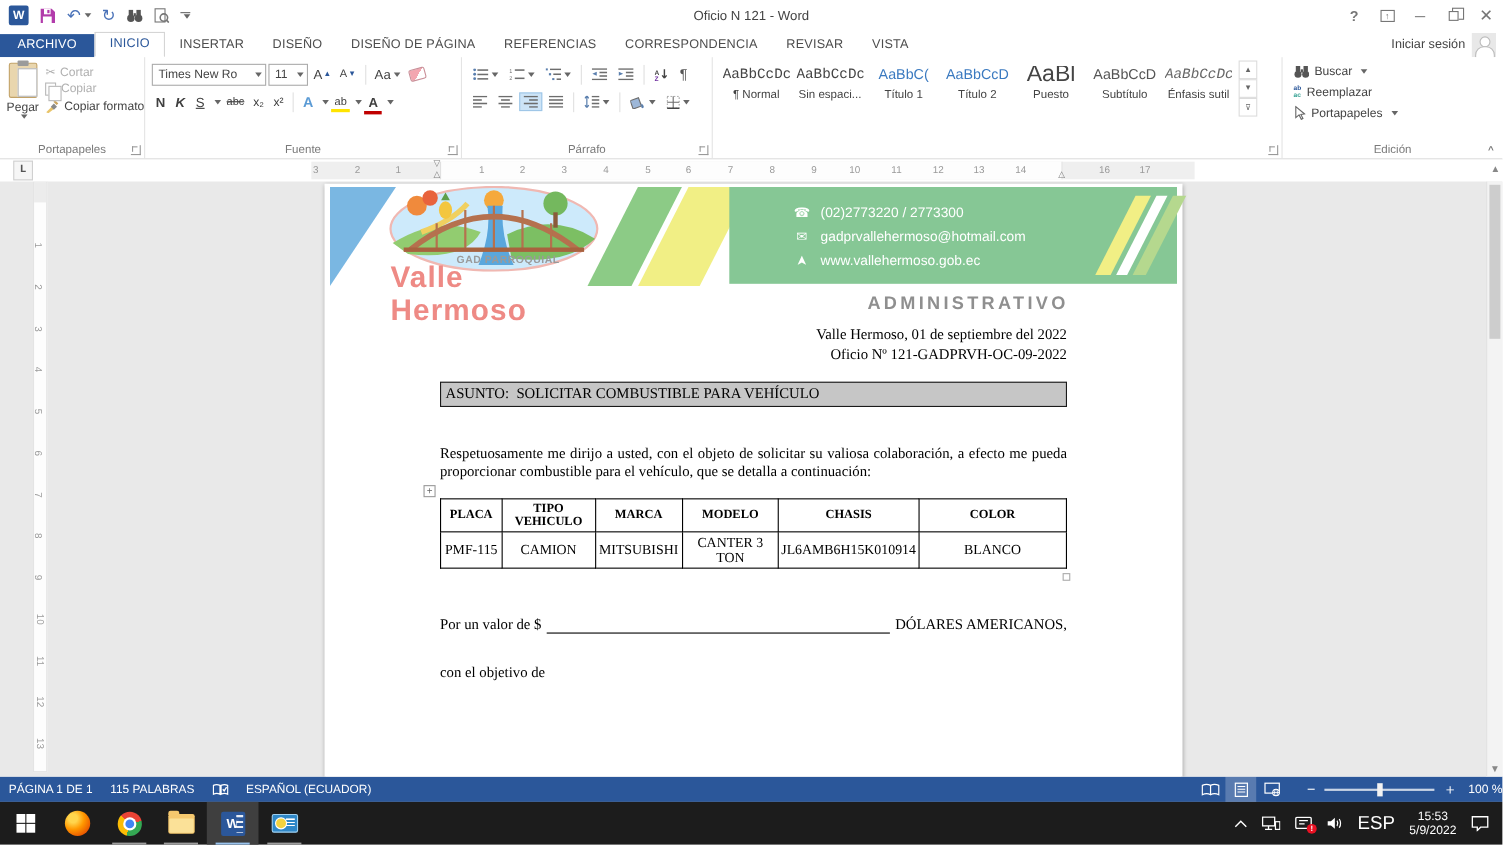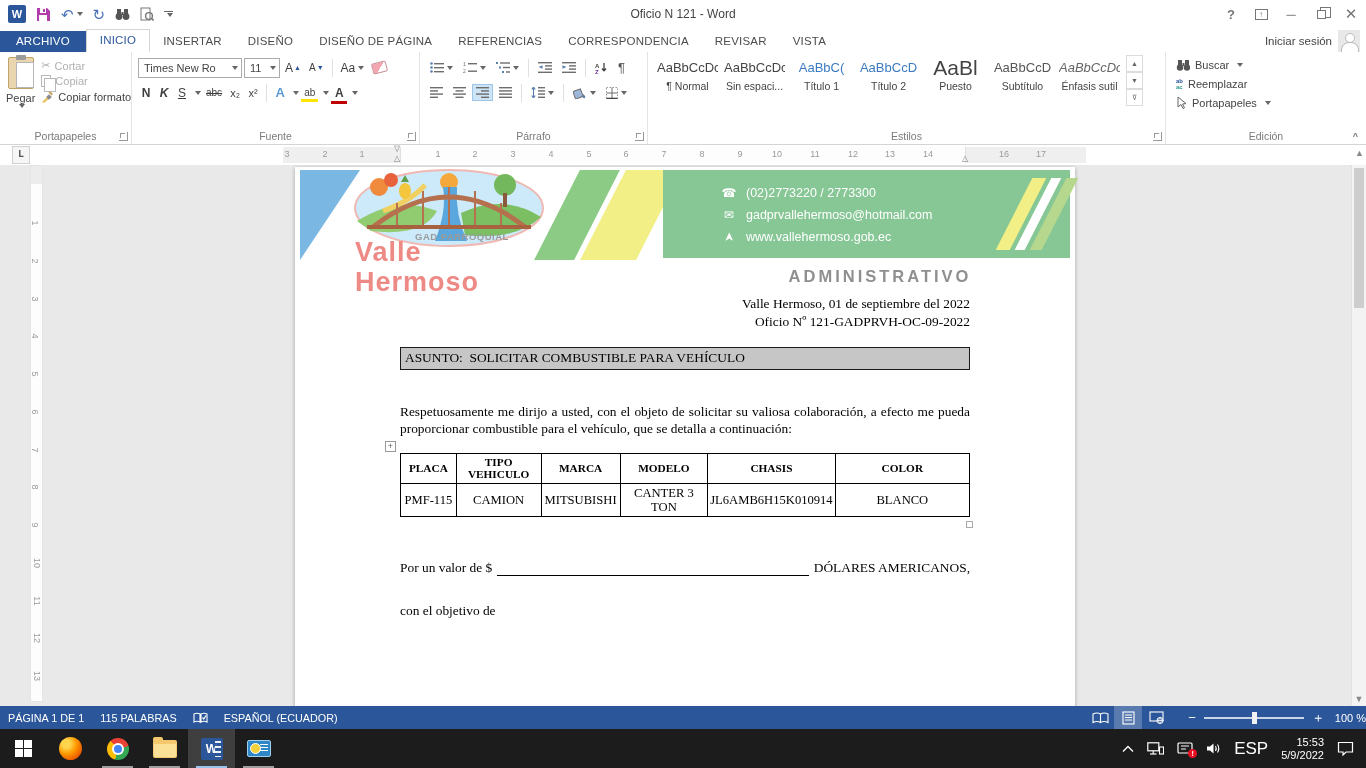--- a/index.html
+++ b/index.html
@@ -59,21 +59,21 @@
   .blueA{color:#5b9bd5;font-weight:bold;font-size:13px}
   .eraser{width:15px;height:11px;background:linear-gradient(135deg,#f3a6b0 55%,#fff 55%);border:1px solid #c98f98;border-radius:2px;transform:rotate(-15deg)}
   .sup7{font-size:7px;color:#2b579a;margin-left:1px}
   .g-para{width:228px}
   .pbtn{padding:2px 3px;display:flex;align-items:center;border:1px solid transparent}
   .pbtn.on{background:#cde4f7;border:1px solid #9fc6e7}
   .vsep{width:1px;height:18px;background:#e0e0e0;margin:0 3px}
   .g-styles{width:518px}
   .sgal{display:flex;align-items:stretch}
   .sitem{width:67px;padding:4px 2px 2px;text-align:center;border:1px solid transparent}
-  .sitem .samp{font-family:Liberation Sans, sans-serif;font-size:13px;line-height:16px;white-space:nowrap;overflow:hidden}
+  .sitem .samp{font-family:Liberation Mono, monospace;font-size:13px;line-height:16px;white-space:nowrap;overflow:hidden}
   .sitem .slbl{font-size:10.5px;color:#444;margin-top:4px;white-space:nowrap;overflow:hidden}
   .samp.h1,.samp.h2{color:#3b7ac0;font-family:"Liberation Sans",sans-serif}
   .samp.tit{font-size:21px;line-height:16px;font-family:"Liberation Sans",sans-serif}
   .samp.sub{color:#555;font-family:"Liberation Sans",sans-serif}
   .samp.emf{font-style:italic;color:#666}
   .scol{display:flex;flex-direction:column;margin-left:3px}
   .scol span{width:17px;height:17px;border:1px solid #dcdcdc;font-size:7px;color:#666;display:flex;align-items:center;justify-content:center}
   .g-edit{flex:1;border-right:none;padding-left:10px}
   .erow{display:flex;align-items:center;gap:5px;height:19px;font-size:11px;white-space:nowrap}
   .collapse{position:absolute;right:8px;bottom:3px;font:bold 9px sans-serif;color:#777}
@@ -163,21 +163,21 @@
   .fold{width:24px;height:18px;background:#f5c86e;border-radius:2px;position:relative}
   .fold::before{content:"";position:absolute;left:0;top:-3px;width:10px;height:4px;background:#f5c86e;border-radius:2px 2px 0 0}
   .fold::after{content:"";position:absolute;left:1px;top:4px;right:1px;bottom:1px;background:#fbe198;border-radius:1px}
   .wicon{width:22px;height:22px;background:#2b579a;border-radius:2px;color:#fff;font:bold 12px/22px "Liberation Sans",sans-serif;text-align:center;position:relative}
   .wicon::after{content:"";position:absolute;right:2px;top:3px;width:6px;height:16px;background:linear-gradient(#fff 0 0) top/6px 2px no-repeat,repeating-linear-gradient(#fff 0 2px,#2b579a 2px 5px);opacity:.9}
   .sysic{width:24px;height:17px;background:#2f87c7;border:1px solid #9fd0ef;border-radius:2px;position:relative}
   .sysic::before{content:"";position:absolute;left:2px;top:2px;width:9px;height:9px;border-radius:50%;background:#f3d23e;border:1px solid #fff}
   .sysic::after{content:"";position:absolute;right:2px;top:3px;width:8px;height:7px;background:repeating-linear-gradient(#fff 0 1px,transparent 1px 3px)}
   .tray{margin-left:auto;display:flex;align-items:center;gap:13px;padding-right:12px;color:#fff}
   .trayic{display:flex;align-items:center;justify-content:center}
-  .clock{text-align:right;font-size:11px;line-height:13px}
+  .clock{text-align:center;font-size:11px;line-height:13px}
   .badge{position:relative}
   .badge::after{content:"!";position:absolute;right:-4px;bottom:-3px;width:9px;height:9px;border-radius:50%;background:#e81123;color:#fff;font:bold 7px/9px sans-serif;text-align:center}
 </style>
 </head>
 <body>
 
 <div class="app">
 
   <div class="tb">
     <div class="qat">
@@ -504,21 +504,20 @@
         <div class="sitem">
             <div class="samp emf">AaBbCcDc</div>
             <div class="slbl">Énfasis sutil</div>
           </div>
         <div class="scol">
           <span>▲</span>
           <span>▼</span>
           <span>⊽</span>
         </div>
       </div>
-      <span class="glabel">Estilos</span>
       <span class="launch"></span>
     </div>
 
     <div class="grp g-edit">
       <div class="erow">
         <svg width="14" height="12">
             <rect x="2" y="1" width="4" height="5" fill="#555"></rect>
             <rect x="9" y="1" width="4" height="5" fill="#555"></rect>
             <circle cx="4" cy="8.5" r="3.2" fill="#555"></circle>
             <circle cx="11" cy="8.5" r="3.2" fill="#555"></circle>

